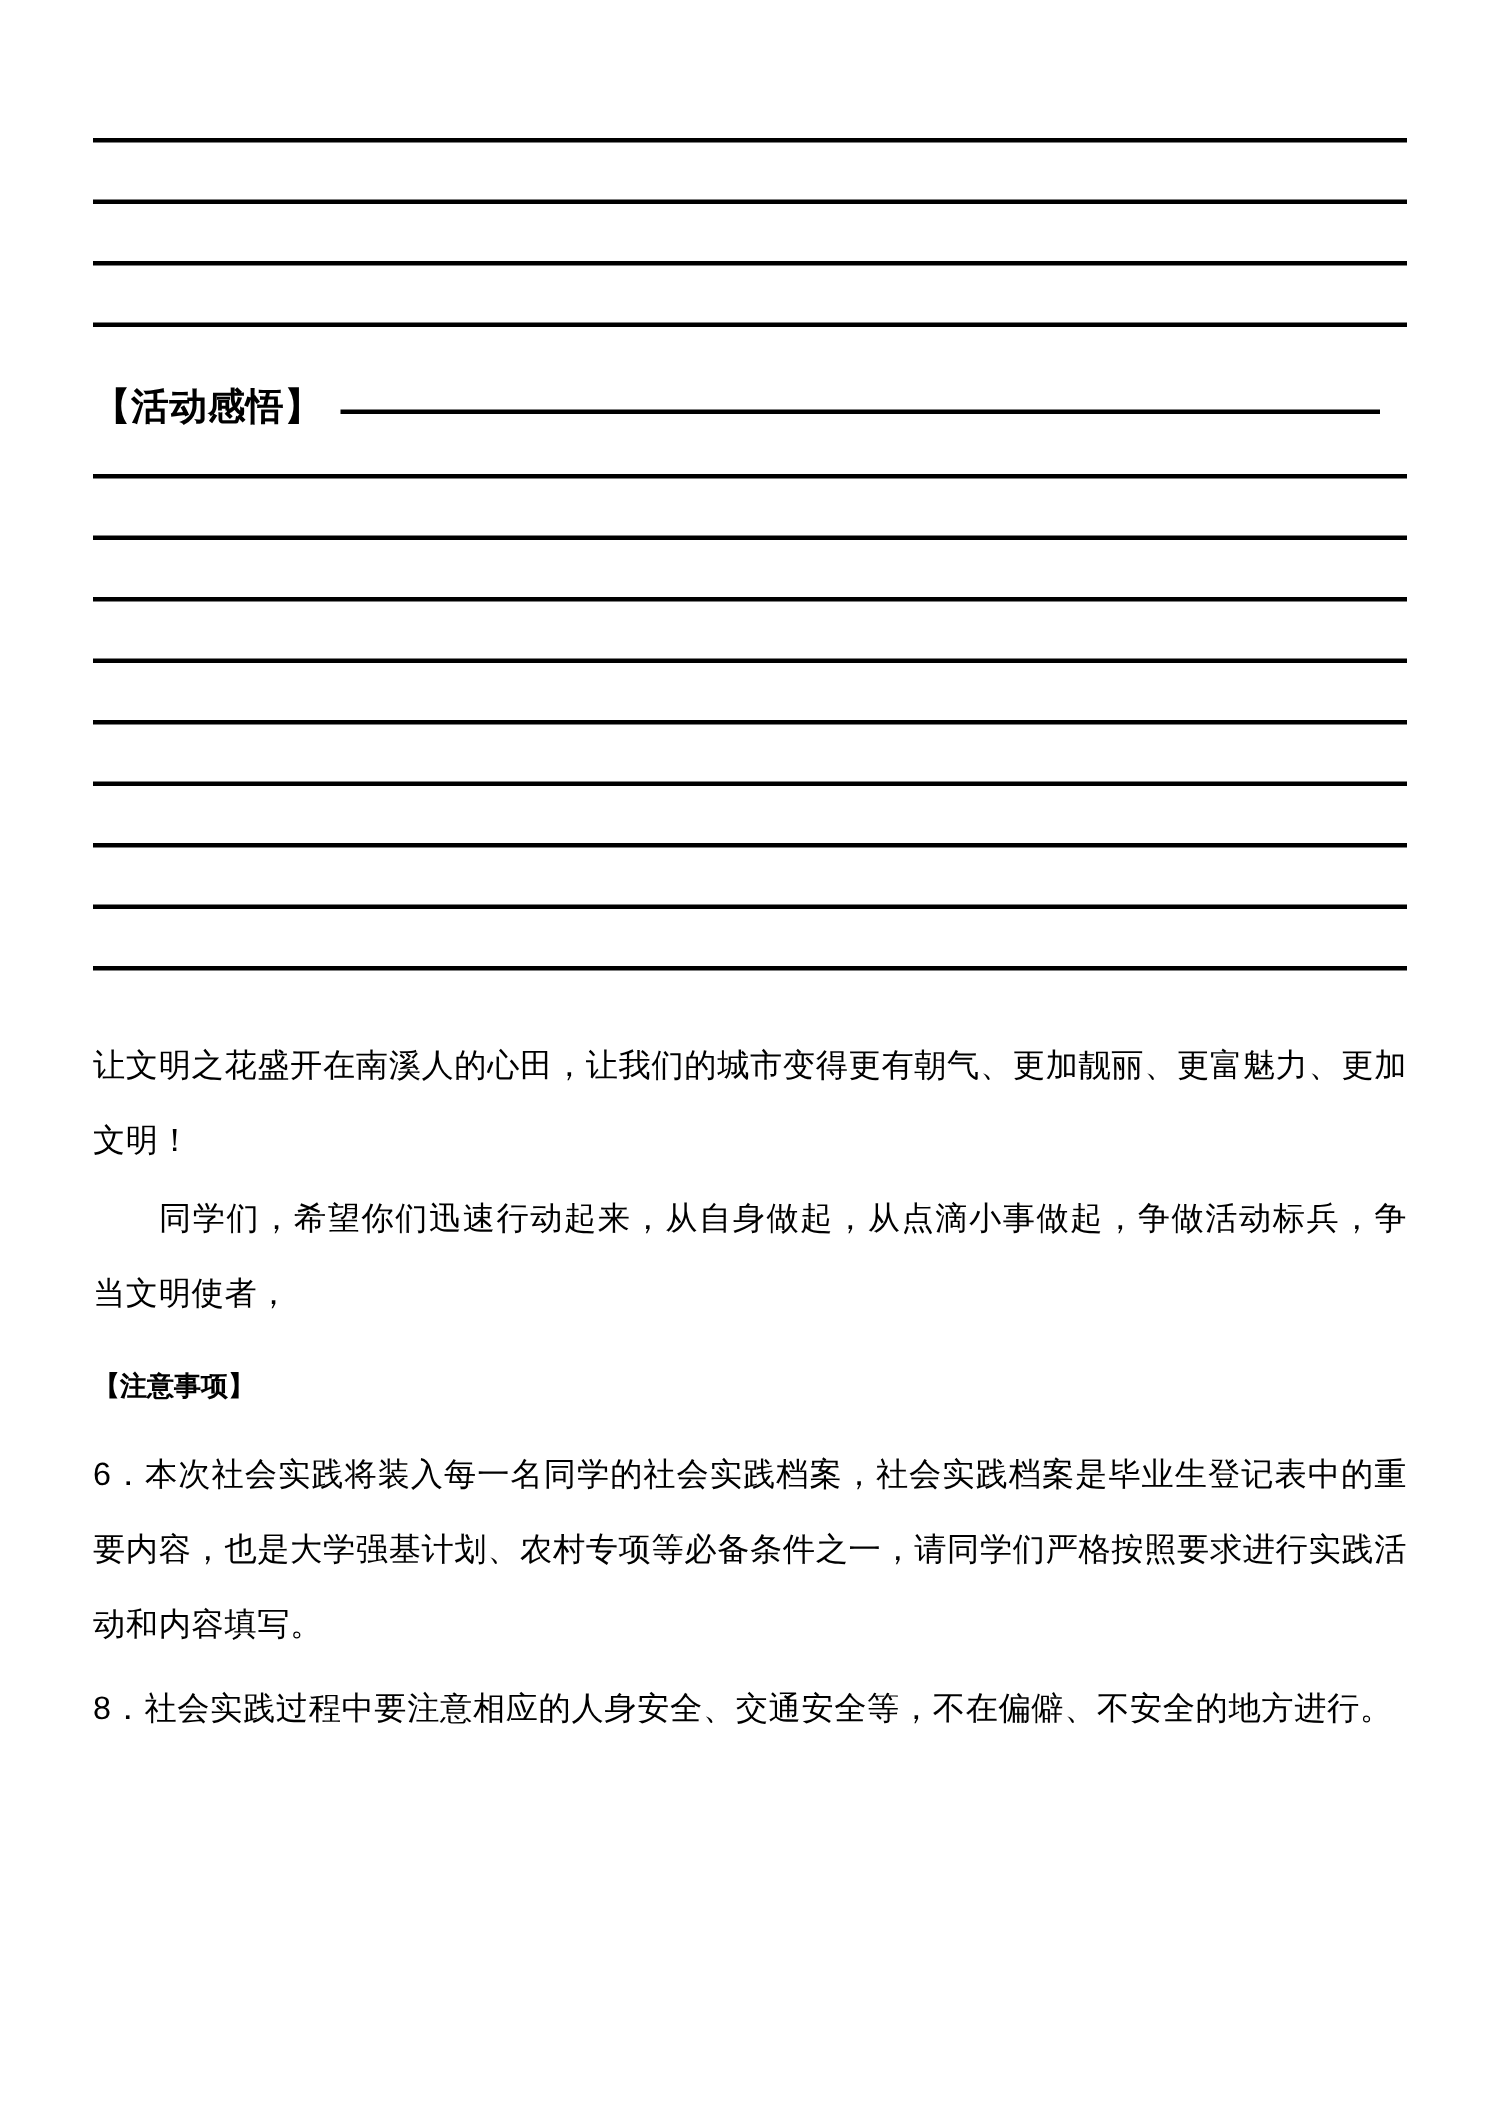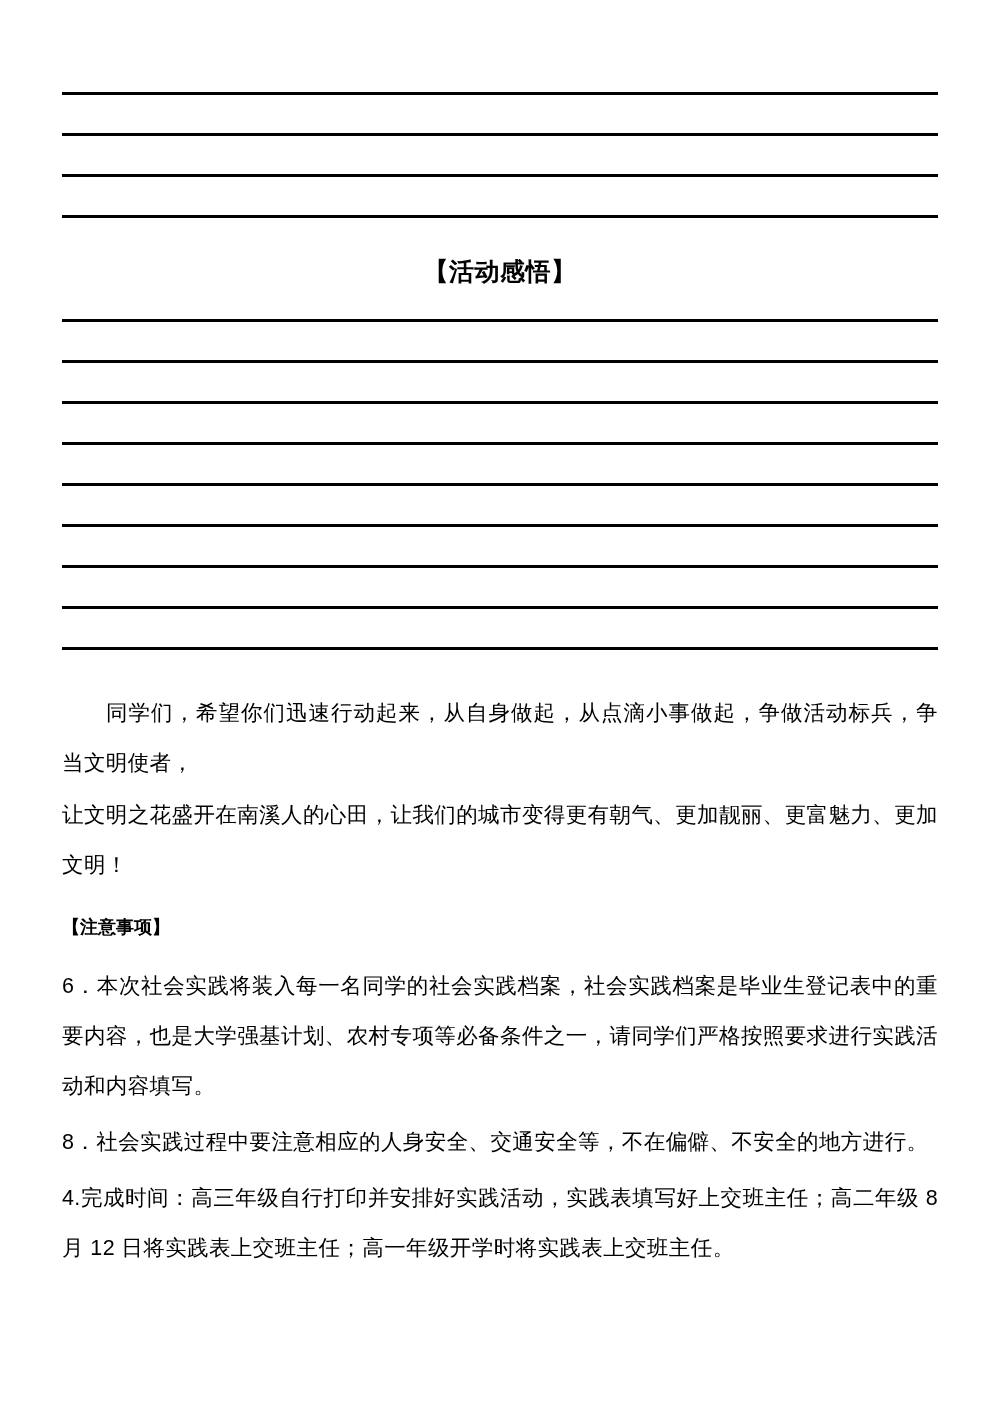--- a/index.html
+++ b/index.html
@@ -32,21 +32,20 @@
     border-top: 3px solid #000;
     margin: 0 0 38px 0;
   }
   .rule-line.first { margin-top: 32px; }
 
   
   .heading-row {
     display: flex;
     align-items: center;
     margin: 6px 0 30px 0;
-    flex-direction: column;
   }
   .heading-label {
     font-size: 25px;
     font-weight: bold;
     letter-spacing: 0.5px;
     white-space: nowrap;
     line-height: 1.2;
   }
   .heading-rule {
     flex: 1;
@@ -102,25 +101,24 @@
     <div class="rule-line"></div>
     <div class="rule-line"></div>
     <div class="rule-line"></div>
     <div class="rule-line"></div>
     <div class="rule-line"></div>
     <div class="rule-line"></div>
     <div class="rule-line"></div>
   </div>
 
   <div class="para-block">
+    <p class="para">让文明之花盛开在南溪人的心田，让我们的城市变得更有朝气、更加靓丽、更富魅力、更加文明！</p>
     <p class="para indent">同学们，希望你们迅速行动起来，从自身做起，从点滴小事做起，争做活动标兵，争当文明使者，</p>
-    <p class="para">让文明之花盛开在南溪人的心田，让我们的城市变得更有朝气、更加靓丽、更富魅力、更加文明！</p>
   </div>
 
   <div class="plain-heading">【注意事项】</div>
 
   <div class="note-list">
     <p class="para">6．本次社会实践将装入每一名同学的社会实践档案，社会实践档案是毕业生登记表中的重要内容，也是大学强基计划、农村专项等必备条件之一，请同学们严格按照要求进行实践活动和内容填写。</p>
     <p class="para">8．社会实践过程中要注意相应的人身安全、交通安全等，不在偏僻、不安全的地方进行。</p>
-    <p class="para">4.完成时间：高三年级自行打印并安排好实践活动，实践表填写好上交班主任；高二年级 8 月 12 日将实践表上交班主任；高一年级开学时将实践表上交班主任。</p>
   </div>
 
 </div>
 
 </body></html>

